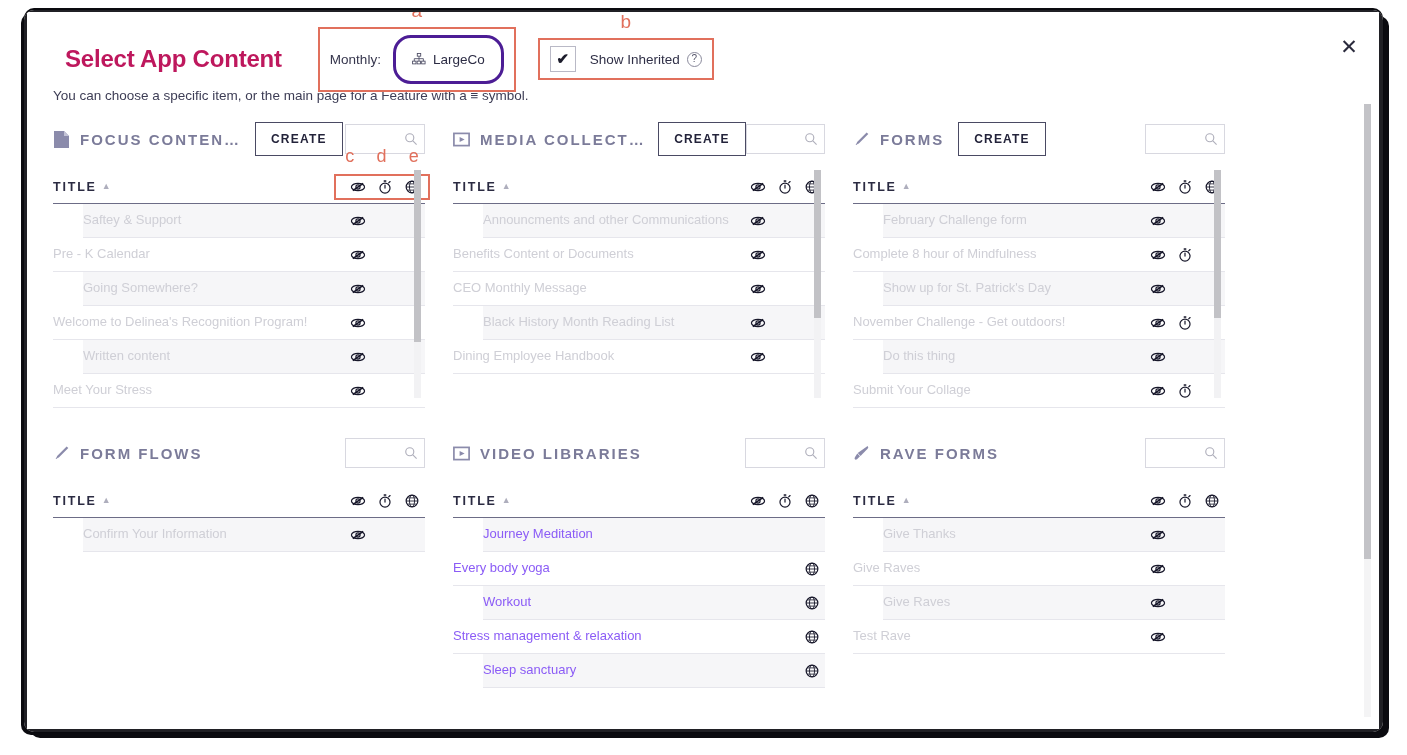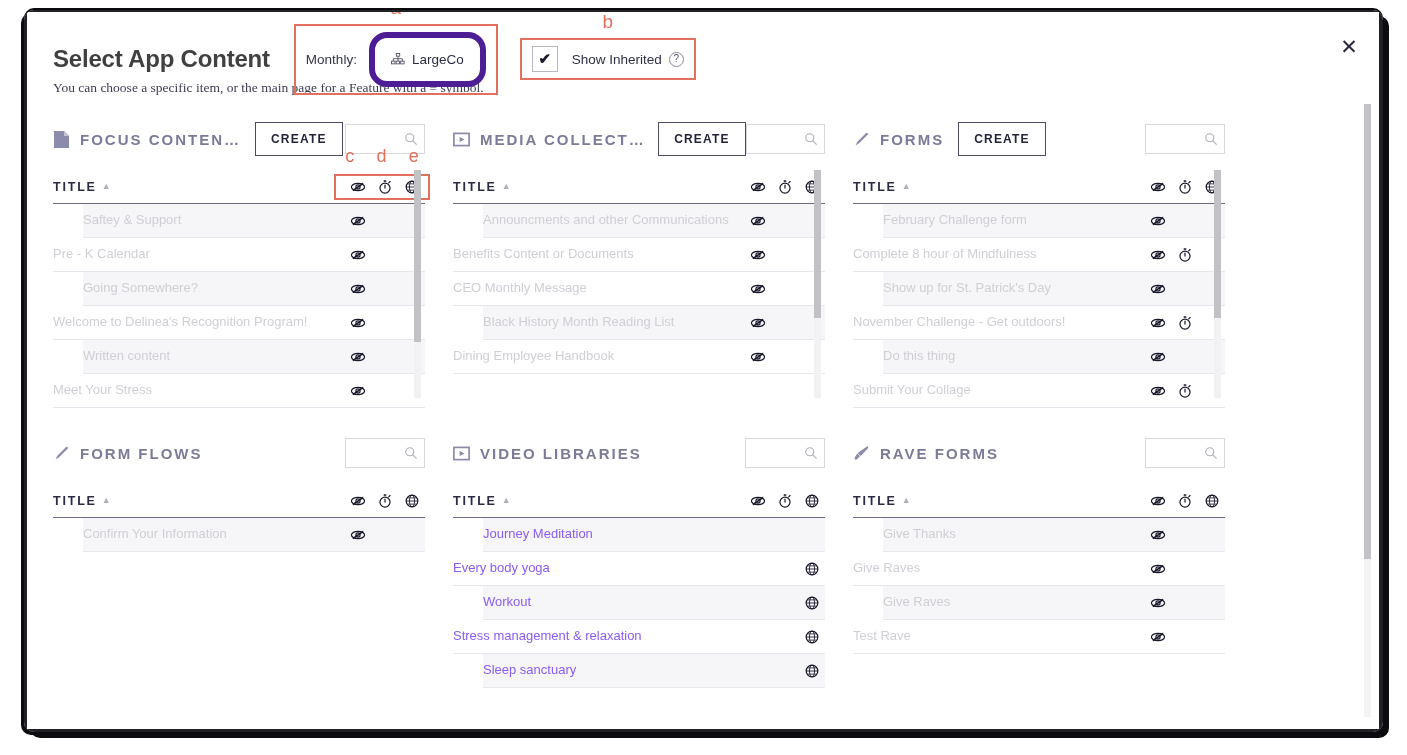--- a/index.html
+++ b/index.html
@@ -52,38 +52,39 @@
     color: #2b2b3d;
     display:flex; align-items:center; justify-content:center;
     font-size: 21px; line-height:1;
     font-weight: 400;
   }
 
   
   .header { position:absolute; left: 26px; top: 26px; right:60px; }
   .header-row { display:flex; align-items:center; gap:0px; height:42px; }
   .title {
-    font-size: 24px; font-weight: 700; color: #404040;
-    letter-spacing: -0.2px; margin:0; padding-right: 24px;
+    font-size: 24px; font-weight: 700; color: #be185d;
+    letter-spacing: -0.2px; margin:12px; padding-right: 24px;
     white-space: nowrap;
   }
   .subtitle {
-    font-size: 13.5px; color: #3d3d55; font-weight: 400; font-family: Liberation Serif, serif;
+    margin-top: 8px;
+    font-size: 13.5px; color: #3d3d55; font-weight: 400;
   }
 
   
   .annot-box { position:relative; border: 2px solid #e1705c; padding: 6px 10px; display:flex; align-items:center; }
   .annot-letter {
     position:absolute; top:-29px; left: 50%; transform: translateX(-50%);
     color:#e1705c; font-size: 19px; font-family:"Liberation Sans", sans-serif;
   }
   .layout-label { font-size: 13.5px; color:#36364d; margin-right: 12px; }
   .layout-chip {
     display:inline-flex; align-items:center; gap:7px;
-    border: 6px solid #4c1d95; border-radius: 18px;
+    border: 3px solid #4c1d95; border-radius: 18px;
     padding: 14px 16px; font-size: 13.5px; color:#2c2c44; background:#fff;
     cursor:pointer;
   }
   .chip-hier { width:14px; height:12px; display:block; }
 
   .show-inherit-wrap { margin-left: 22px; }
   .checkbox {
     width: 26px; height: 26px; border:1px solid #b9b9c6; background:#fff;
     display:flex; align-items:center; justify-content:center;
     color:#1c1c2b; font-size:15px; font-weight:700; cursor:pointer;

